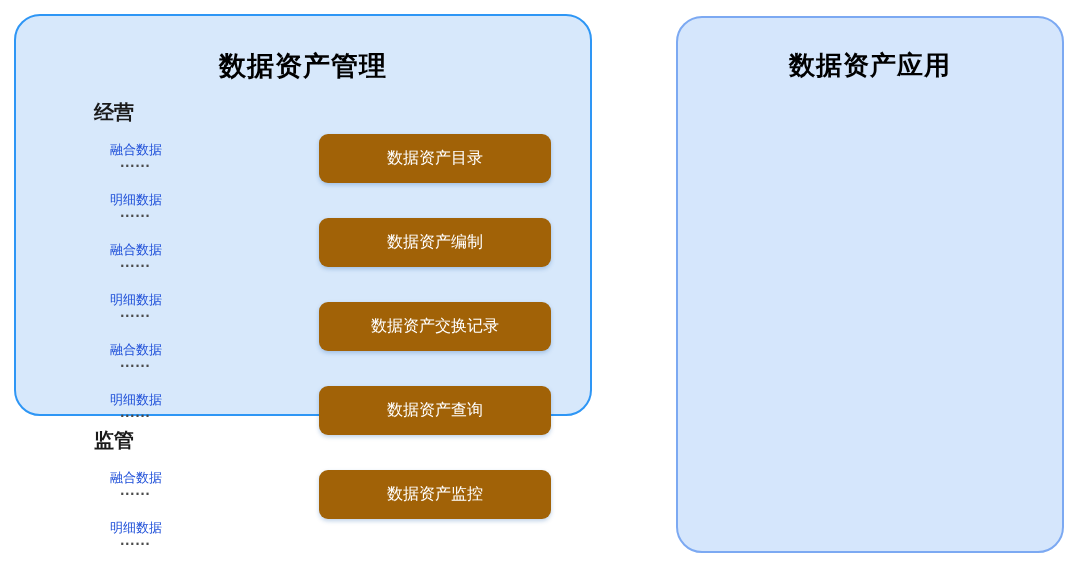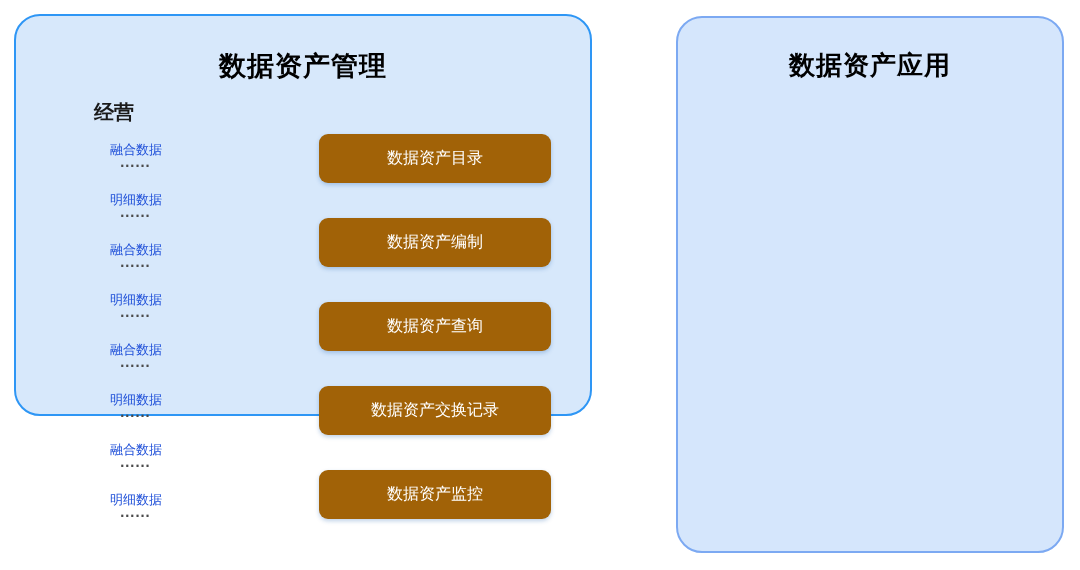--- a/index.html
+++ b/index.html
@@ -157,33 +157,34 @@
       </div>
 
       <div class="domain-group">
         <div class="domain-sub">融合数据</div>
         <div class="domain-dots">······</div>
         <div class="domain-sub">明细数据</div>
         <div class="domain-dots">······</div>
       </div>
 
       <div class="domain-group">
+        <div class="domain-name">监管</div>
         <div class="domain-sub">融合数据</div>
         <div class="domain-dots">······</div>
         <div class="domain-sub">明细数据</div>
         <div class="domain-dots">······</div>
       </div>
 
     </div>
 
     <div class="btn-stack btn-stack-left">
       <div class="pill pill-left">数据资产目录</div>
       <div class="pill pill-left">数据资产编制</div>
+      <div class="pill pill-left">数据资产交换记录</div>
       <div class="pill pill-left">数据资产查询</div>
-      <div class="pill pill-left">数据资产交换记录</div>
       <div class="pill pill-left">数据资产监控</div>
     </div>
 
   </div>
 
   <div class="panel panel-right">
 
     <div class="panel-title">数据资产应用</div>
 
   </div>

